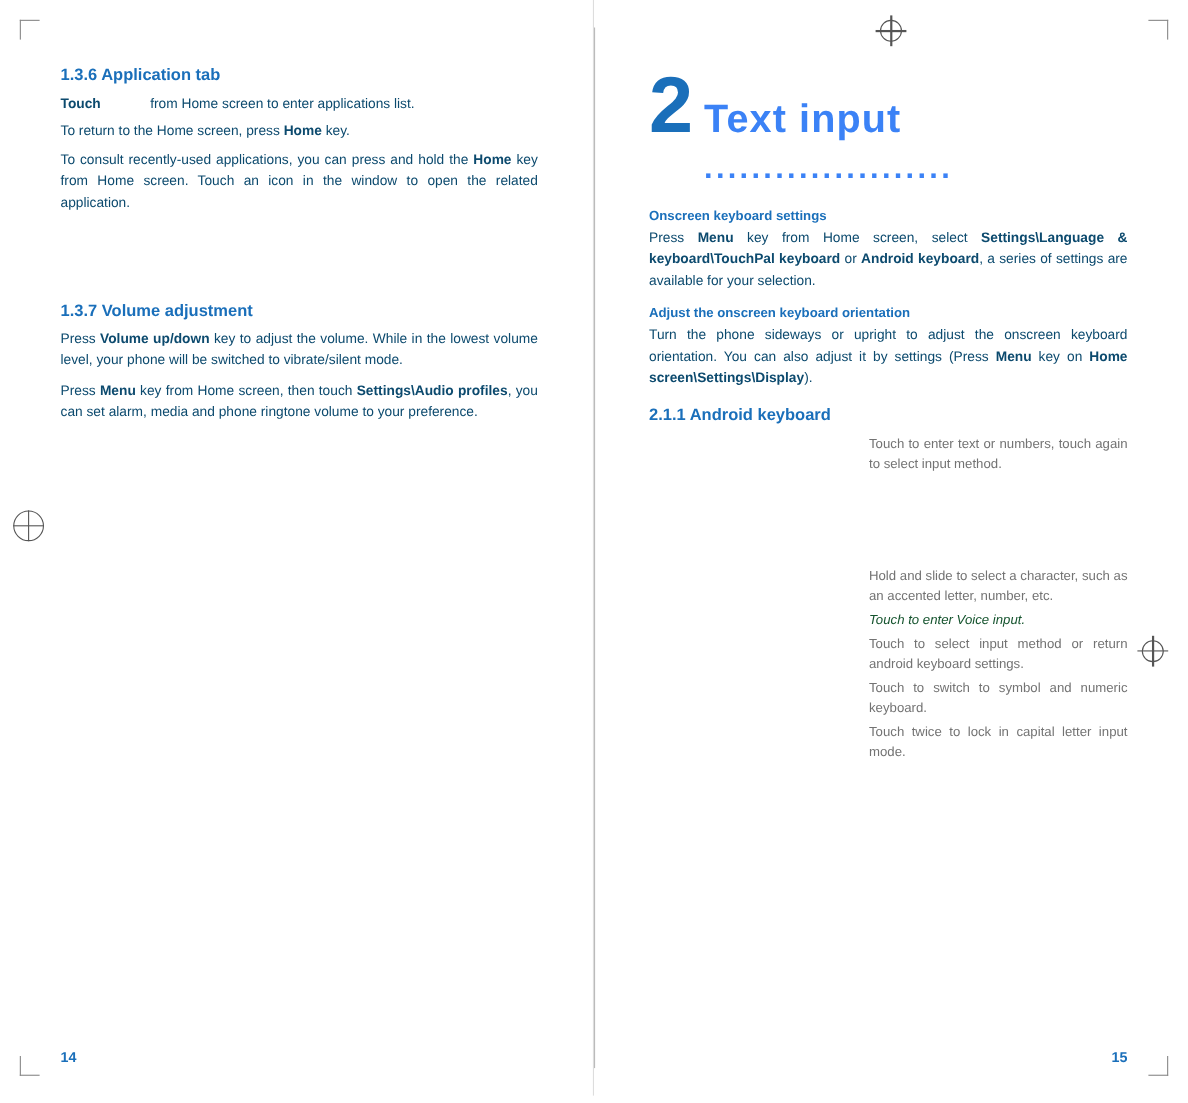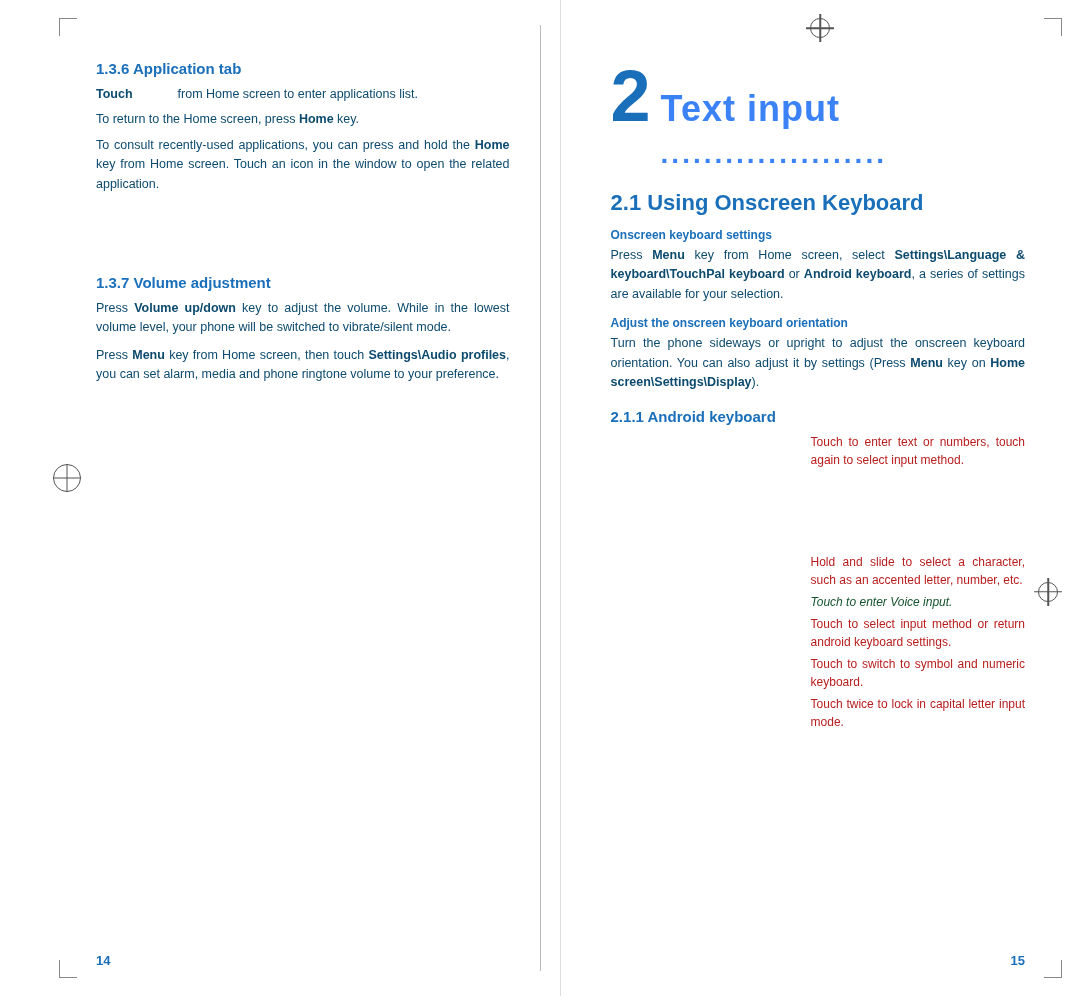--- a/index.html
+++ b/index.html
@@ -12,21 +12,20 @@
       font-size: 13px;
       color: #333;
       overflow: hidden;
     }
 
     .page-spread {
       display: flex;
       width: 1080px;
       height: 996px;
       position: relative;
-      padding-left: 41px;
     }
 
     
     .page-left {
       width: 540px;
       height: 100%;
       padding: 60px 50px 40px 55px;
       position: relative;
       border-right: 1px solid #ddd;
     }
@@ -157,21 +156,21 @@
     .mt24 { margin-top: 24px; }
 
     .section-block {
       margin-bottom: 10px;
     }
 
     
     .desc-text {
       font-size: 12px;
       line-height: 1.5;
-      color: #b91c1c;
+      color: #737373;
       text-align: justify;
     }
 
     
     .kbd-desc {
       margin-bottom: 4px;
     }
 
     
     .divider-v {
@@ -253,21 +252,20 @@
       </div>
     </div>
 
     <div class="chapter-header">
       <span class="chapter-number">2</span>
       <span class="chapter-title">
         <span>Text input</span><span style="font-size:28px;letter-spacing:3px;"> .....................</span>
       </span>
     </div>
 
-    <div class="section-21-title">2.1   Using Onscreen Keyboard</div>
 
 
     <div class="bold-label mt12">Onscreen keyboard settings</div>
 
     <p>
       <span>Press </span><span class="bold-inline">Menu</span><span> key from Home screen, select </span><span class="bold-inline">Settings\Language &amp; keyboard\TouchPal keyboard</span><span> or </span><span class="bold-inline">Android keyboard</span><span>, a series of settings are available for your selection.</span>
     </p>
 
     <div class="bold-label mt12">Adjust the onscreen keyboard orientation</div>
 

